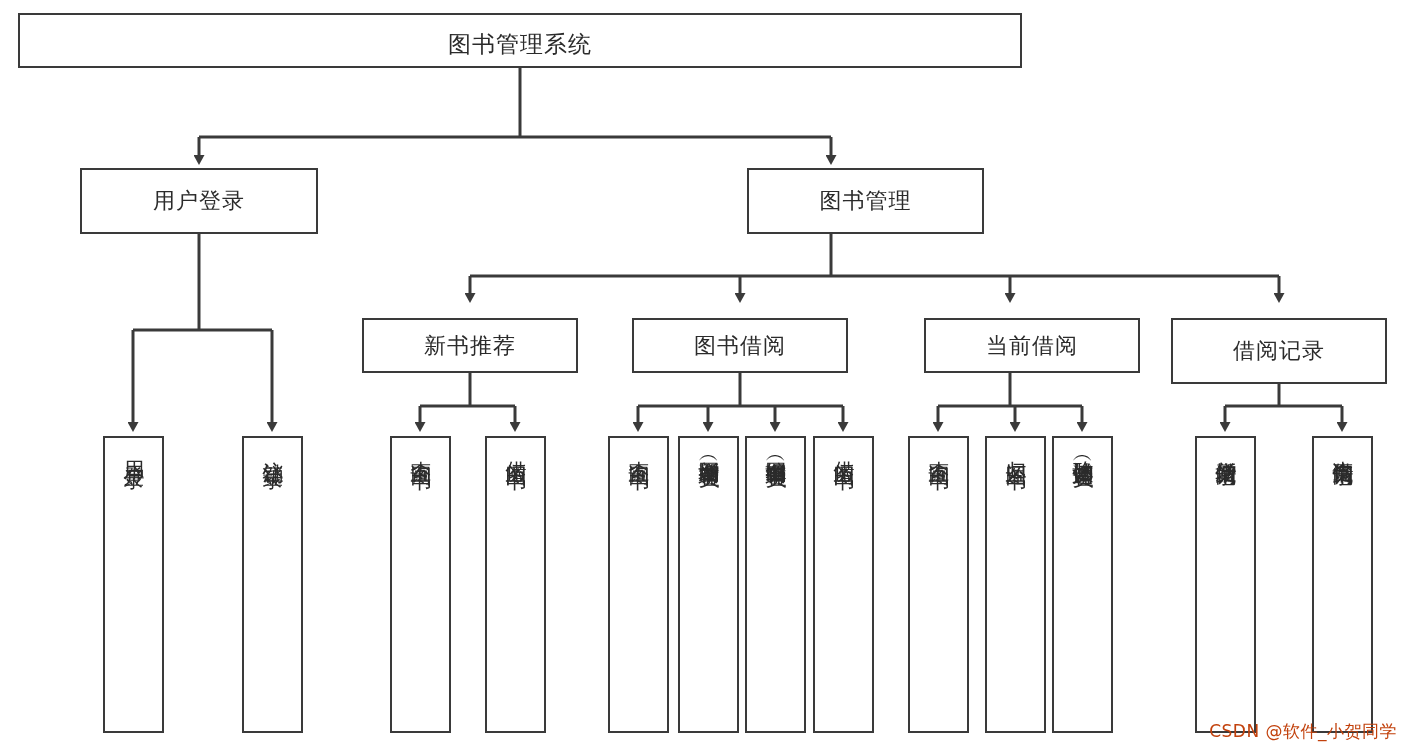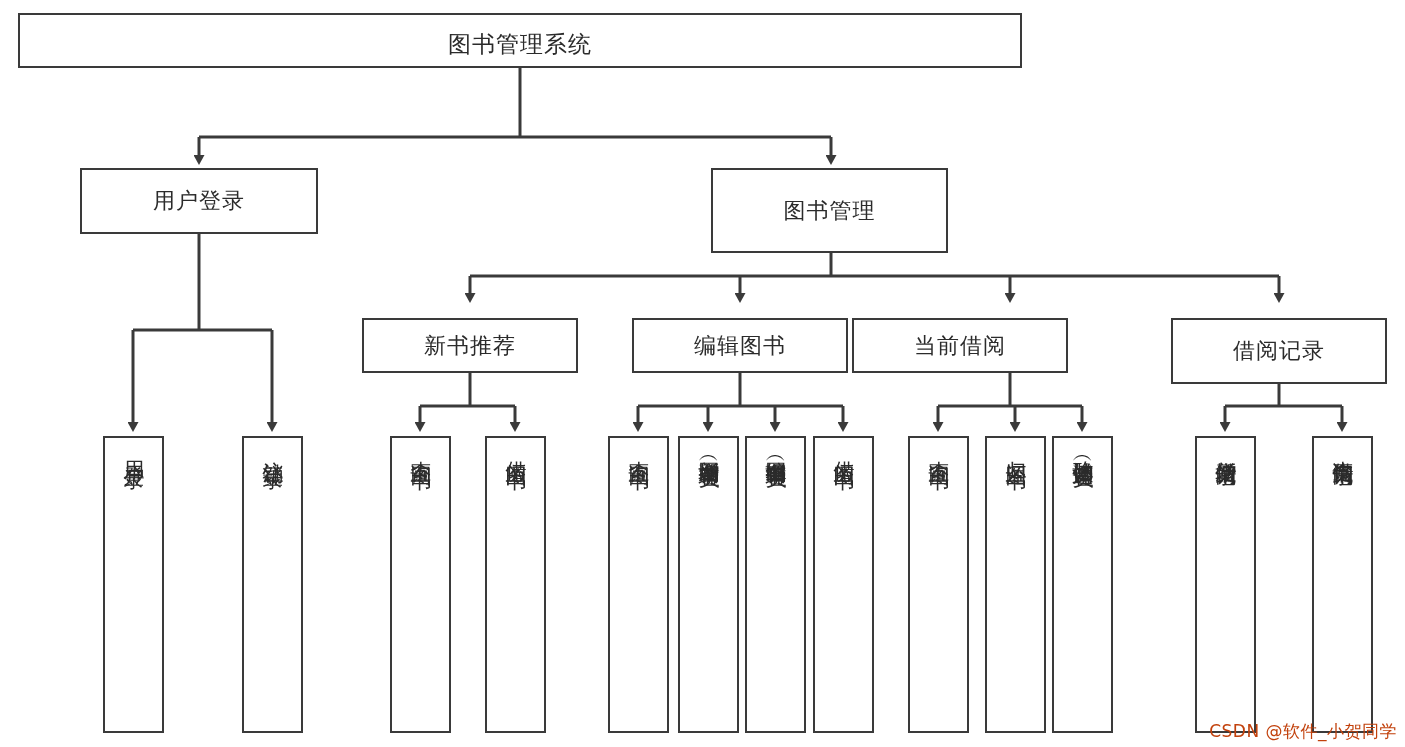--- a/index.html
+++ b/index.html
@@ -136,31 +136,31 @@
     </g>
   </svg>
 
   <div class="node root h" style="left:18px; top:13px; width:1004px; height:55px;">
     <span class="lbl">图书管理系统</span>
   </div>
 
   <div class="node h" style="left:80px; top:168px; width:238px; height:66px;">
     <span class="lbl">用户登录</span>
   </div>
-  <div class="node h" style="left:711px; top:168px; width:237px; height:85px;">
+  <div class="node h" style="left:747px; top:168px; width:237px; height:66px;">
     <span class="lbl">图书管理</span>
   </div>
 
   <div class="node h" style="left:362px; top:318px; width:216px; height:55px;">
     <span class="lbl">新书推荐</span>
   </div>
   <div class="node h" style="left:632px; top:318px; width:216px; height:55px;">
-    <span class="lbl">编辑图书</span>
-  </div>
-  <div class="node h" style="left:852px; top:318px; width:216px; height:55px;">
+    <span class="lbl">图书借阅</span>
+  </div>
+  <div class="node h" style="left:924px; top:318px; width:216px; height:55px;">
     <span class="lbl">当前借阅</span>
   </div>
   <div class="node h" style="left:1171px; top:318px; width:216px; height:66px;">
     <span class="lbl">借阅记录</span>
   </div>
 
   <div class="node v" style="left:103px; top:436px; width:61px; height:297px;">
     <span class="lbl">用户登录</span>
   </div>
   <div class="node v" style="left:242px; top:436px; width:61px; height:297px;">

